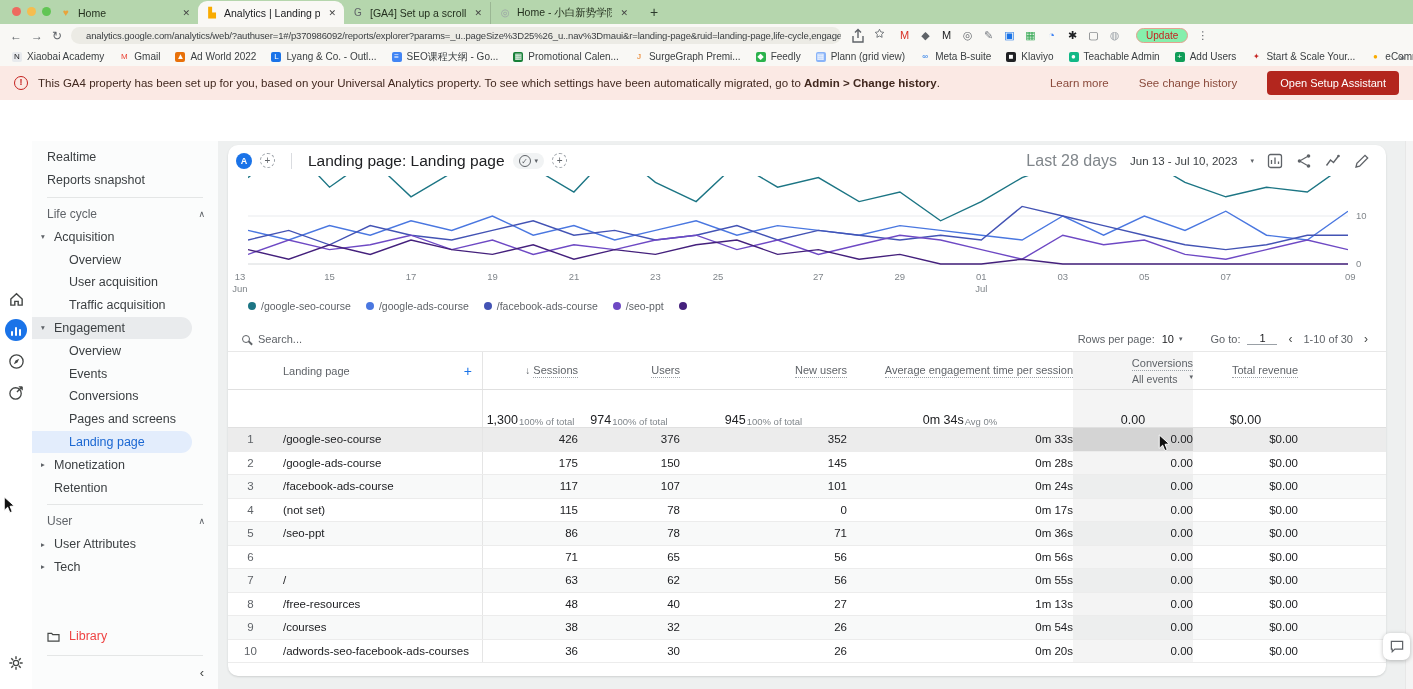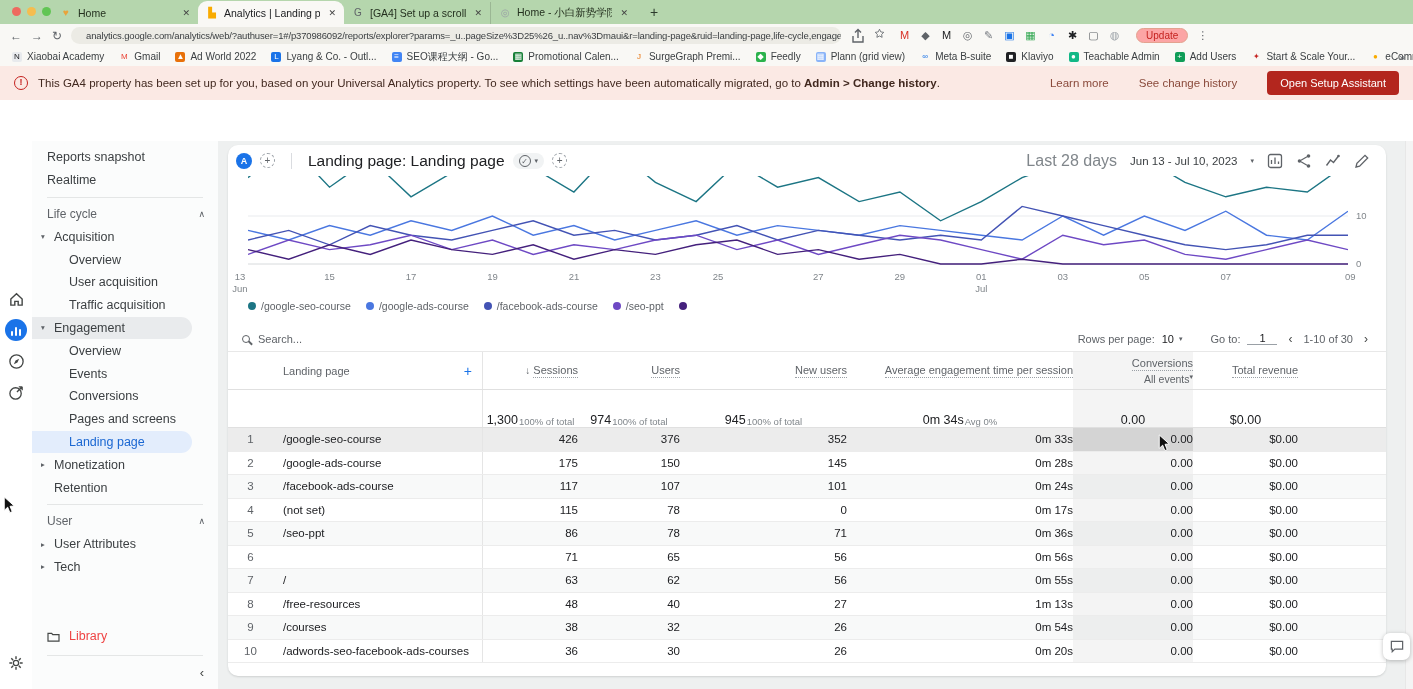--- a/index.html
+++ b/index.html
@@ -19,21 +19,21 @@
   .tabtitle{white-space:nowrap;overflow:hidden;text-overflow:clip;flex:1}
   .tabclose{font-size:9px;color:#444;flex:none;padding-left:2px}
   .newtab{margin-left:14px;font-size:14px;color:#2c3a2c;align-self:center}
   .abar{position:absolute;top:24px;left:0;right:0;height:23px;background:#f9f8f5;display:flex;align-items:center;padding:0 10px;gap:9px}
   .navbtn{font-size:12px;color:#5f6368}
   .url{width:770px;height:17px;background:#ecebe5;border-radius:9px;display:flex;align-items:center;gap:6px;padding:0 9px;overflow:hidden}
   .urltext{font-size:9.5px;color:#3c4043;white-space:nowrap;letter-spacing:-.15px}
   .pillicons{display:flex;gap:8px;color:#5f6368;font-size:10px}
   .exts{display:flex;gap:8px;align-items:center;margin-left:4px}
   .ext{font-size:11px;line-height:13px;width:13px;text-align:center}
-  .update{margin-left:6px;border:1px solid #e3a28f;background:#fca5a5;color:#c5221f;font-size:10px;padding:1px 9px;border-radius:9px}
+  .update{margin-left:6px;border:1px solid #e3a28f;background:#86efac;color:#c5221f;font-size:10px;padding:1px 9px;border-radius:9px}
   .kebab{color:#5f6368;font-size:11px}
   .bbar{position:absolute;top:47px;left:0;right:0;height:19px;background:#f9f8f5;display:flex;align-items:center;gap:15px;padding:0 12px;overflow:hidden}
   .bm{display:flex;align-items:center;gap:5px;font-size:10px;color:#3c4043;white-space:nowrap}
   .bmico{width:10px;height:10px;border-radius:2px;font-size:8px;line-height:10px;text-align:center;flex:none}
   .bmore{margin-left:auto;color:#5f6368;font-size:11px}
   
   .banner{position:absolute;top:66px;left:0;right:0;height:34px;background:#fbe9e4;display:flex;align-items:center;padding:0 14px;gap:10px;font-size:11.5px;color:#41281f}
   .bico{width:14px;height:14px;border:1.5px solid #c5221f;border-radius:50%;color:#c5221f;font-size:9px;line-height:11px;text-align:center;font-weight:700;flex:none}
   .btext b{font-weight:700}
   .bright{margin-left:auto;display:flex;align-items:center;gap:30px}
@@ -109,21 +109,21 @@
   .tgrid{display:grid;grid-template-columns:45px 210px 95px 102px 167px 226px 120px 105px 1fr}
   .td,.th{display:flex;align-items:center;height:100%;font-size:11.5px}
   .m{justify-content:flex-end}
   .cpage{border-right:1px solid #e5e5e5;padding-left:10px;padding-right:10px}
   .thead{position:absolute;top:207px;left:0;right:0;height:38px;border-bottom:1px solid #e0e0e0}
   .th{color:#5f6368;font-size:11px}
   .hu{border-bottom:1px dotted #9aa0a6;padding-bottom:1px}
   .sorta{color:#5f6368;margin-right:3px;font-size:10px}
   .addcol{margin-left:auto;color:#1a73e8;font-size:14px}
   .convth{flex-direction:column;align-items:flex-end;justify-content:center;gap:2px}
-  .convsub{font-size:10.5px;color:#5f6368;display:flex;gap:0;align-items:flex-start}
+  .convsub{font-size:10.5px;color:#5f6368;display:flex;gap:12px;align-items:flex-start}
   .convsub .car{font-size:7px}
   .totals{position:absolute;top:245px;left:0;right:0;height:38px;border-bottom:1px solid #e0e0e0}
   .totals .td{align-items:flex-end;justify-content:center;gap:1px}
   .tval{font-size:12.5px;color:#202124}
   .tsub{font-size:9.5px;color:#80868b}
   .rowswrap{position:absolute;top:283px;left:0;right:0}
   .tr{height:23.5px;border-bottom:1px solid #ececec}
   .tr.alt{background:#f8f9f9}
   .tr.hov{background:#ececec}
   .conv{background:rgba(0,0,0,.045)}
@@ -372,27 +372,27 @@
         </g>
       </svg>
   </div>
 </div>
 
 <div class="snav">
   <div>
 
       <div class="nav-row l0">
 
+        <span class="nlabel">Realtime</span>
+        <span class="nexp"></span>
+      </div>
+
+      <div class="nav-row l0">
+
         <span class="nlabel">Reports snapshot</span>
-        <span class="nexp"></span>
-      </div>
-
-      <div class="nav-row l0">
-
-        <span class="nlabel">Realtime</span>
         <span class="nexp"></span>
       </div>
 
       <div class="nav-div"></div>
 
       <div class="nav-row sec">
 
         <span class="nlabel">Life cycle</span>
         <span class="nexp">∧</span>
       </div>

